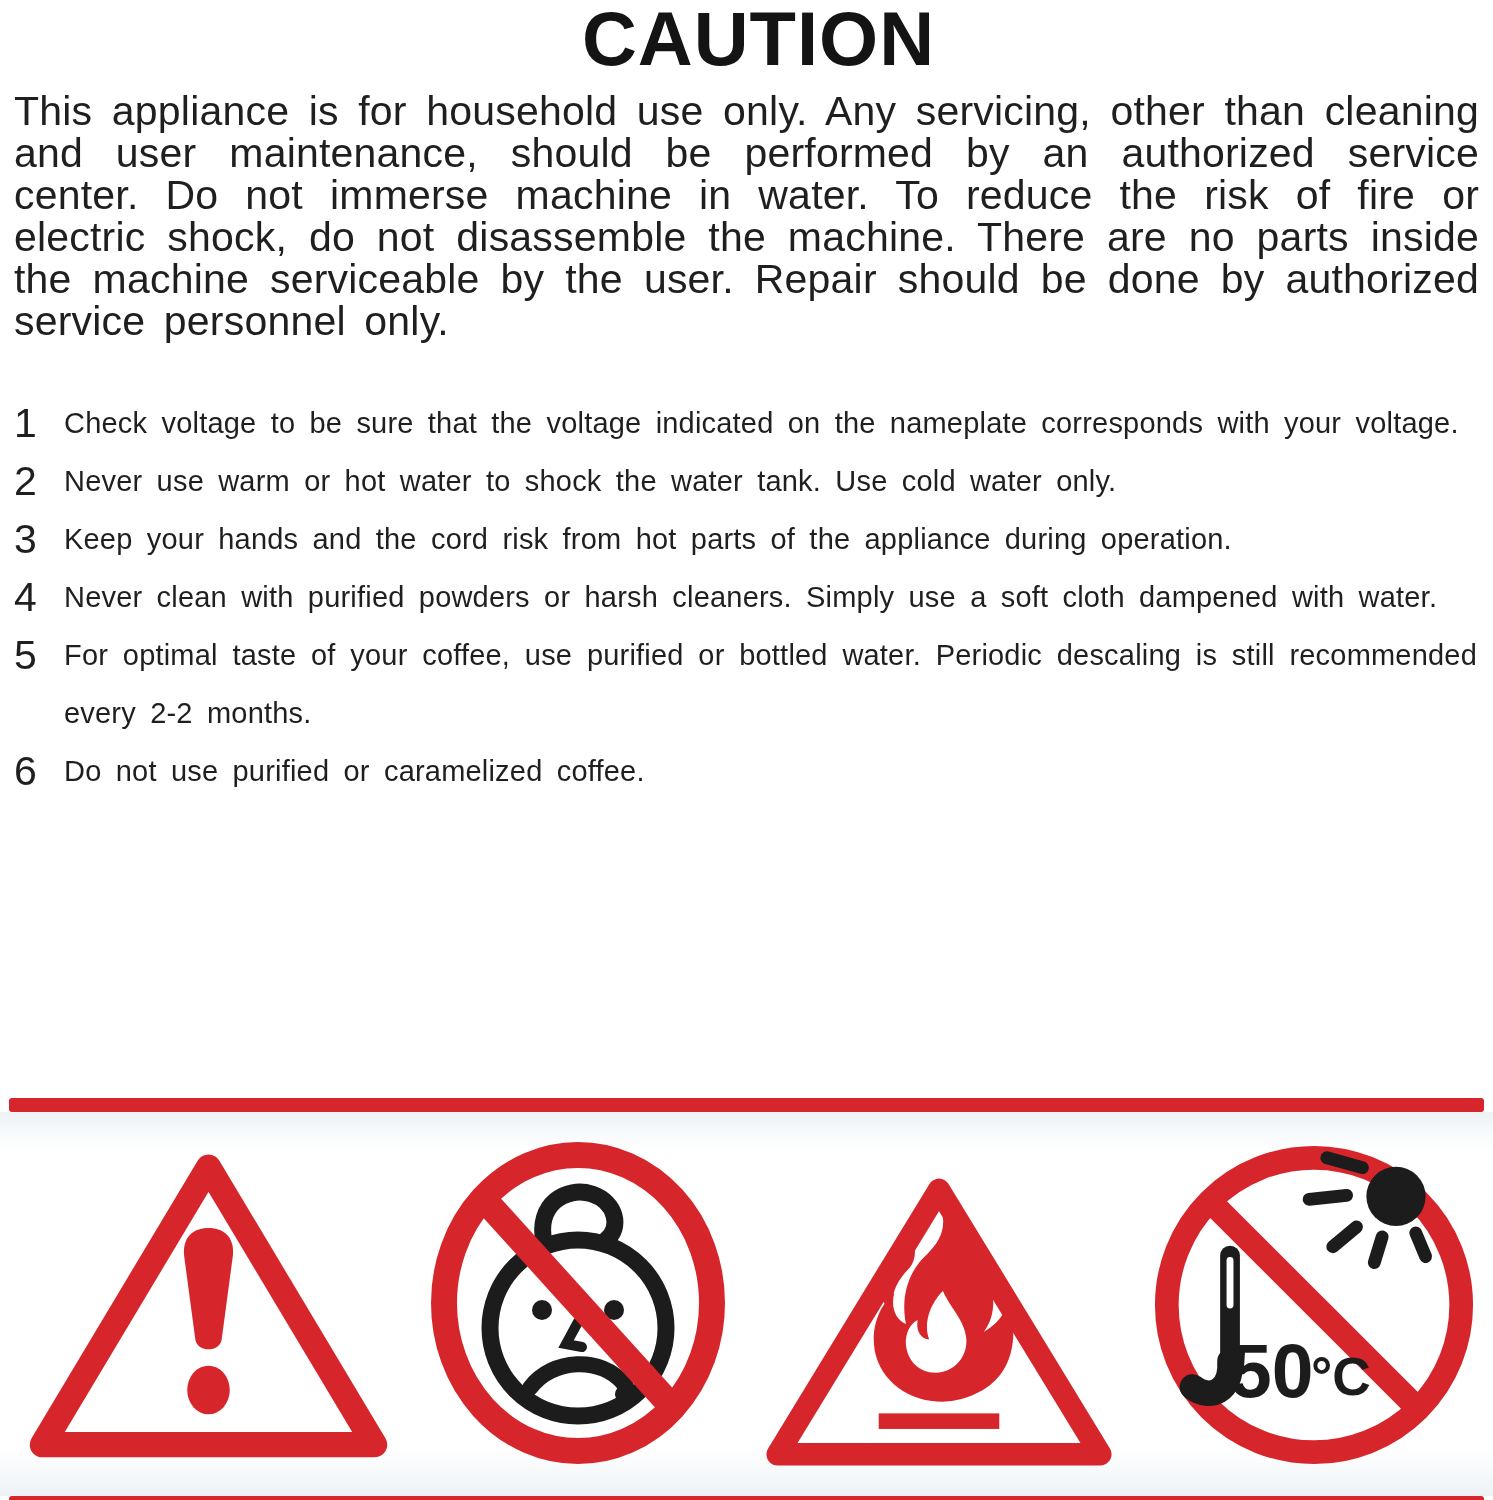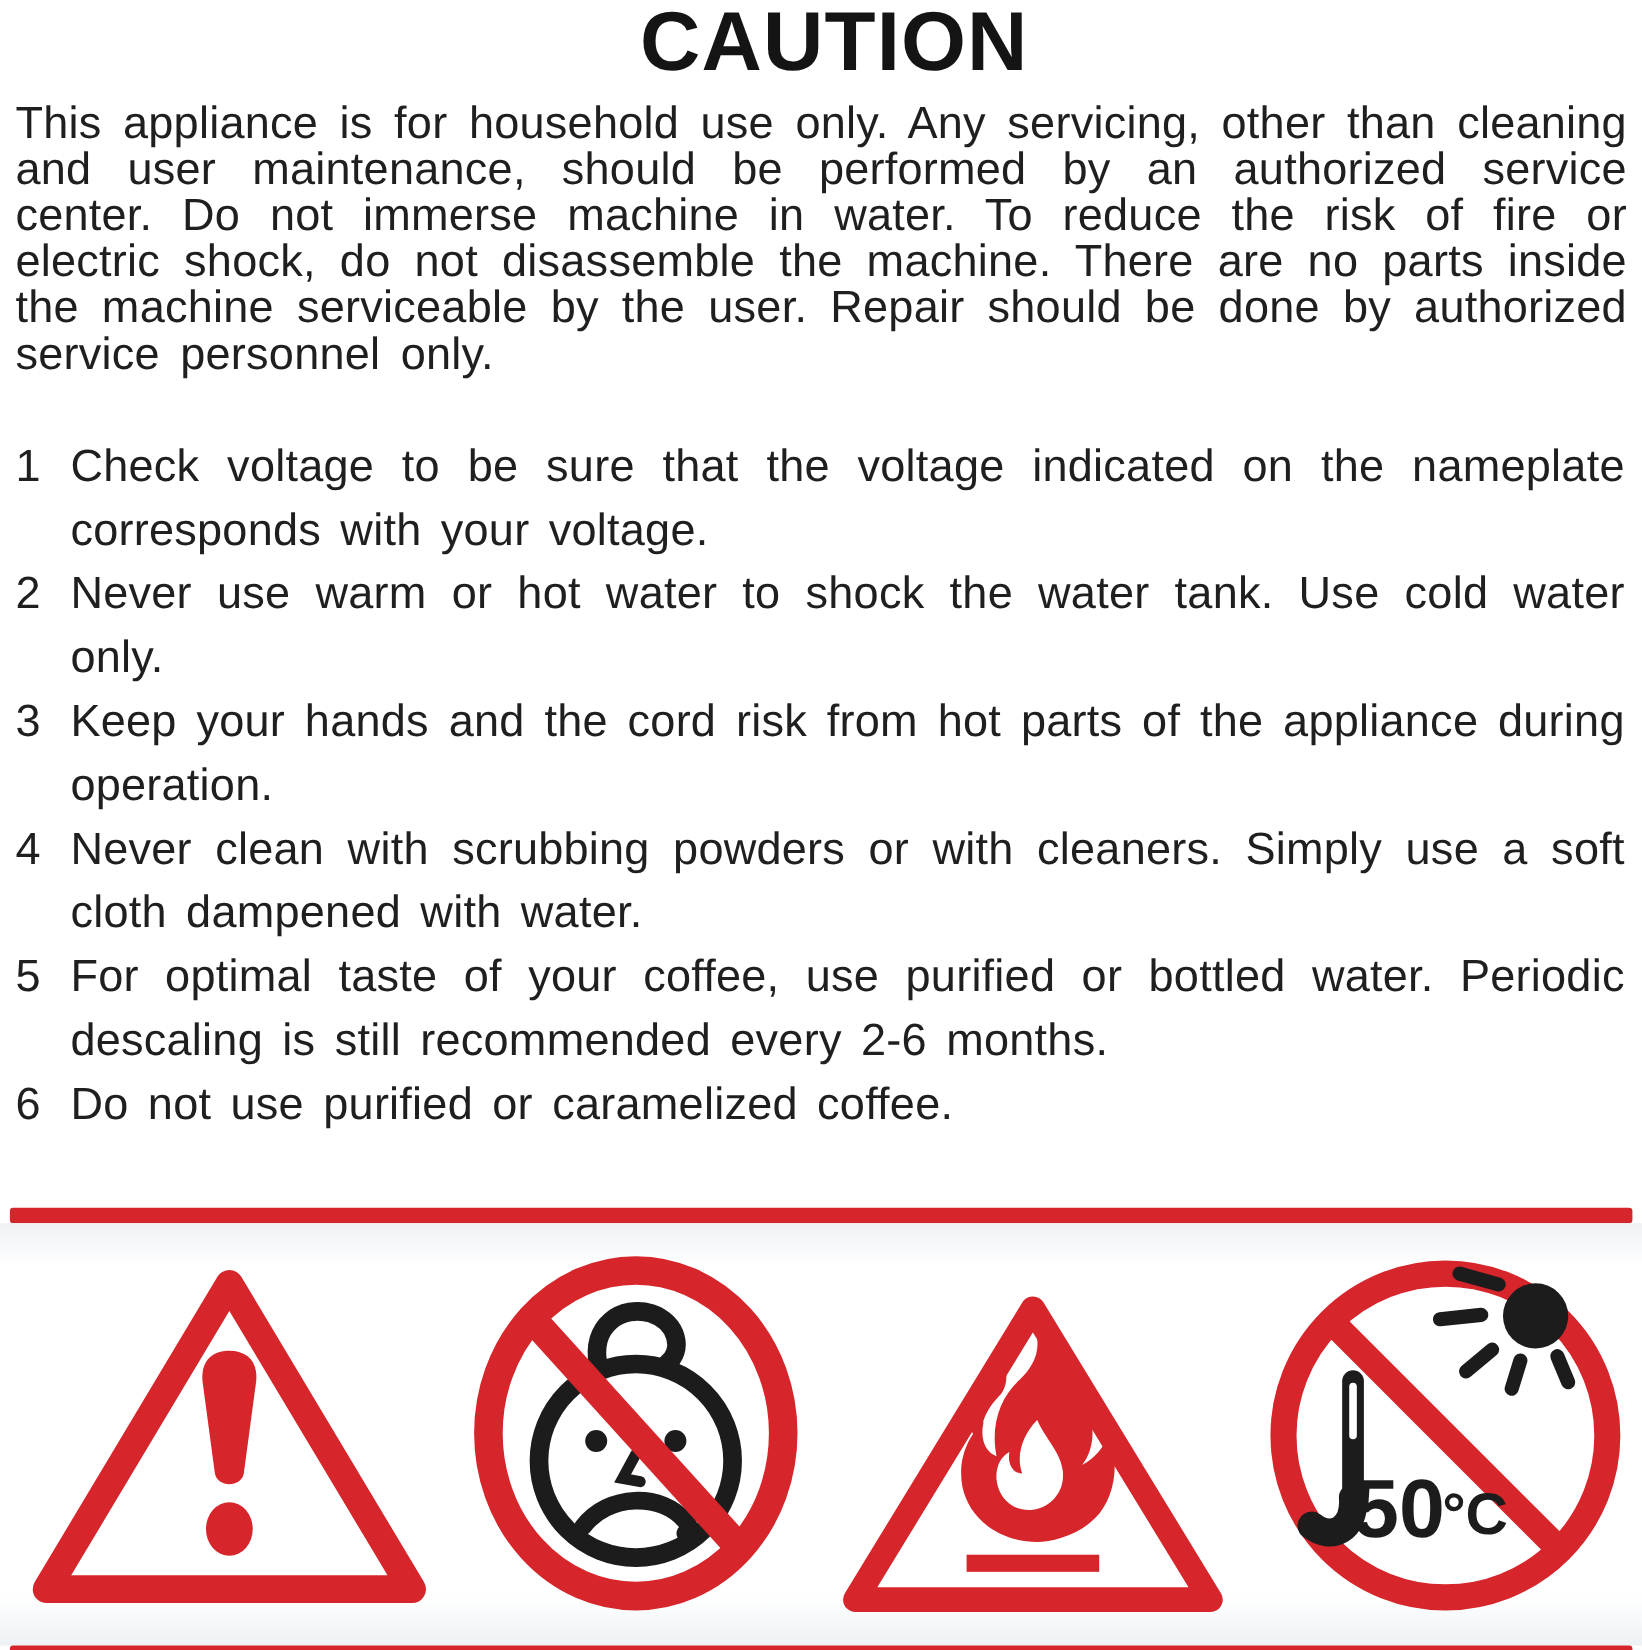--- a/index.html
+++ b/index.html
@@ -26,21 +26,21 @@
     word-spacing:7px; letter-spacing:0.2px;
   }
   .list { margin:52px 16px 0 14px; }
   .item { display:flex; }
   .item .num {
     flex:0 0 50px;
     font-size:41px; line-height:58px;
   }
   .item .text {
     flex:1;
-    font-size:41px; line-height:58px;
+    font-size:29px; line-height:58px;
     text-align:justify;
     word-spacing:6px; letter-spacing:0.2px;
   }
   .band { position:absolute; left:0; top:1098px; width:1493px; }
   .rule {
     height:14px; margin:0 9px;
     background:#d7262b; border-radius:3px;
   }
   .icons {
     height:356px;
@@ -67,25 +67,25 @@
     <div class="item">
       <span class="num">2</span>
       <span class="text">Never use warm or hot water to shock the water tank. Use cold water only.</span>
     </div>
     <div class="item">
       <span class="num">3</span>
       <span class="text">Keep your hands and the cord risk from hot parts of the appliance during operation.</span>
     </div>
     <div class="item">
       <span class="num">4</span>
-      <span class="text">Never clean with scrubbing powders or with cleaners. Simply use a soft cloth dampened with water.</span>
+      <span class="text">Never clean with purified powders or harsh cleaners. Simply use a soft cloth dampened with water.</span>
     </div>
     <div class="item">
       <span class="num">5</span>
-      <span class="text">For optimal taste of your coffee, use purified or bottled water. Periodic descaling is still recommended every 2-6 months.</span>
+      <span class="text">For optimal taste of your coffee, use purified or bottled water. Periodic descaling is still recommended every 2-2 months.</span>
     </div>
     <div class="item">
       <span class="num">6</span>
       <span class="text">Do not use purified or caramelized coffee.</span>
     </div>
   </div>
 
   <div class="band">
     <div class="rule"></div>
 

